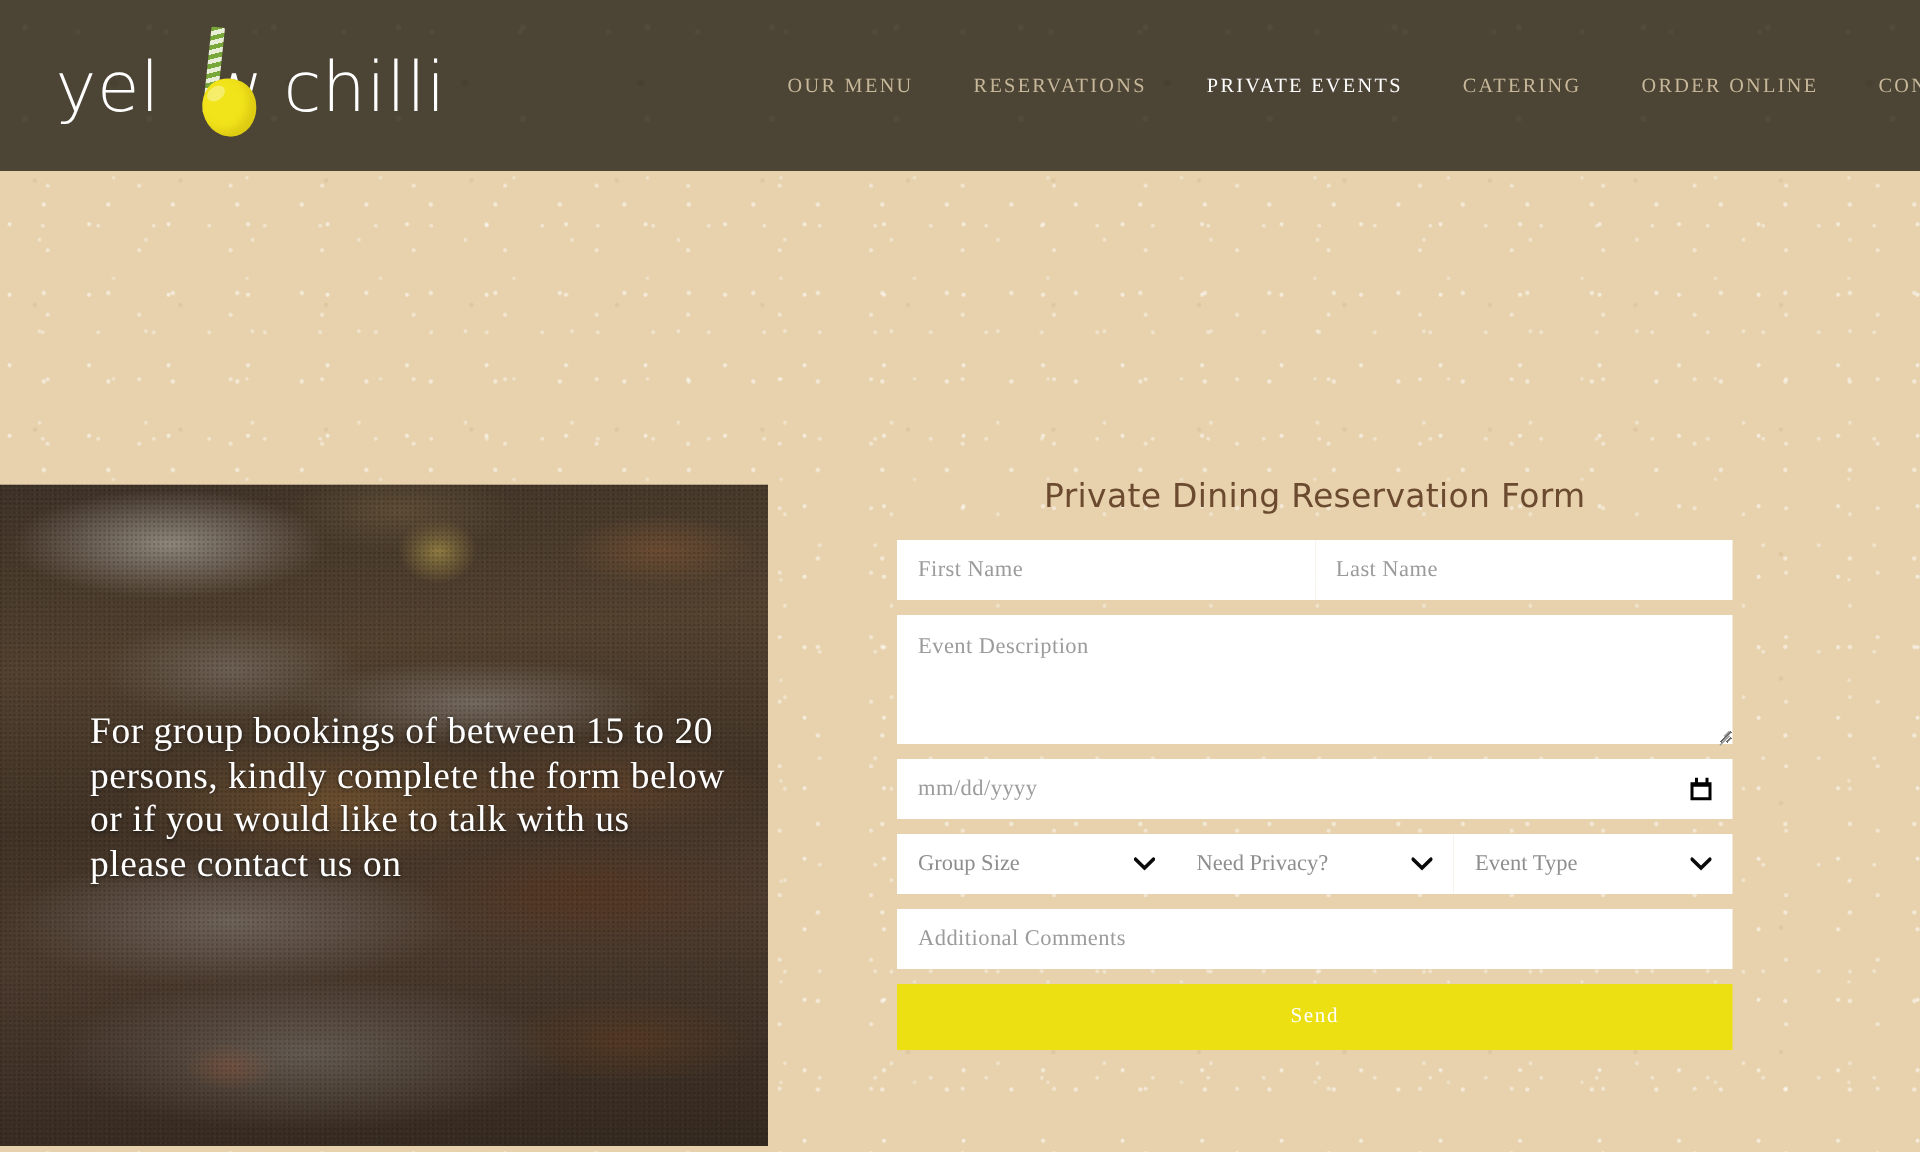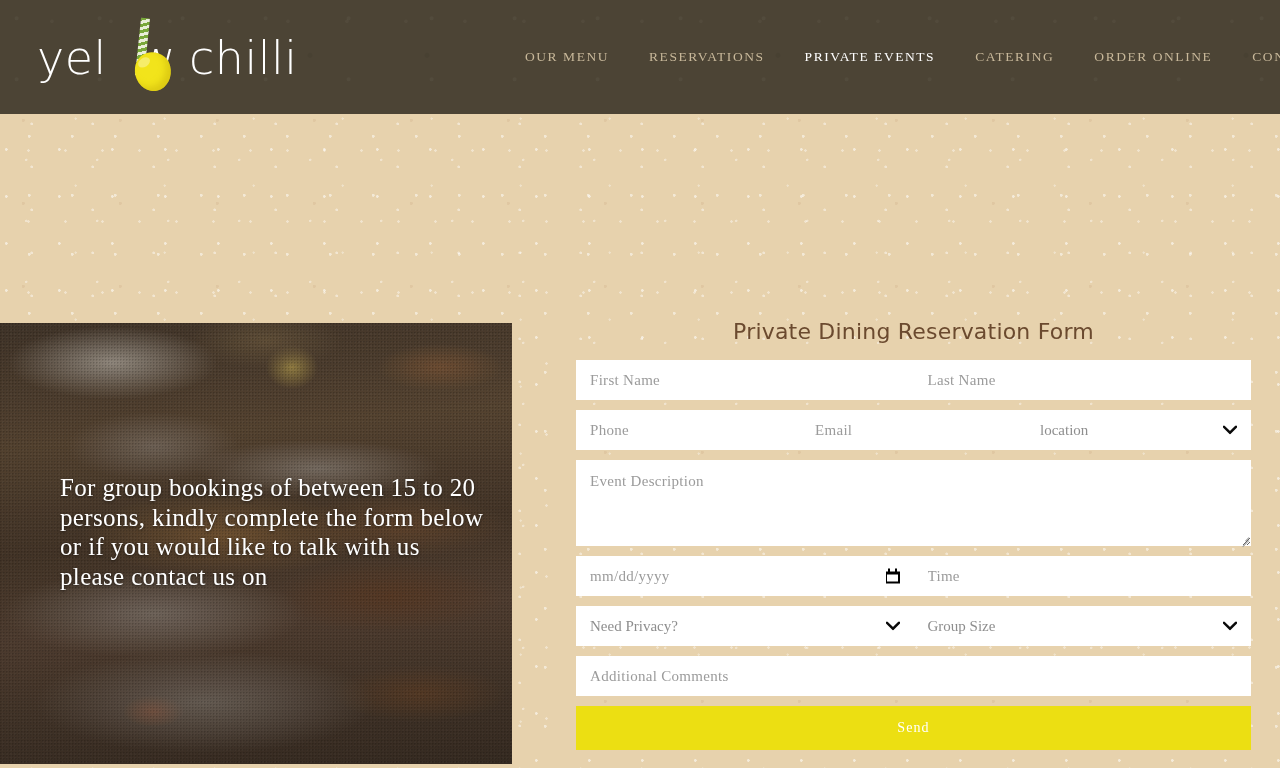--- a/index.html
+++ b/index.html
@@ -192,23 +192,23 @@
     font-size: 25px;
     line-height: 29.5px;
     color: #ffffff;
     letter-spacing: .35px;
     text-shadow: 0 1px 3px rgba(0,0,0,.55);
   }
 
   
   .reservation-form {
     position: absolute;
-    left: 576px;
+    left: 598px;
     top: 318px;
-    width: 675px;
+    width: 557px;
     z-index: 10;
   }
   .form-title {
     text-align: center;
     font-family: "DejaVu Sans", "Liberation Sans", sans-serif;
     font-size: 22px;
     font-weight: 400;
     color: #6b4a2f;
     letter-spacing: .2px;
     margin-bottom: 14px;
@@ -380,74 +380,63 @@
 
   <div class="form-row">
     <div class="field">
       <input class="txt" type="text" placeholder="First Name" style="">
     </div>
     <div class="field">
       <input class="txt" type="text" placeholder="Last Name" style="">
     </div>
   </div>
 
-  <div class="form-row">
-    <div class="field">
-      <input class="txt" type="text" placeholder="Phone" style="">
-    </div>
-    <div class="field">
-      <input class="txt" type="text" placeholder="Email" style="">
-    </div>
-    <div class="field">
-      <select class="sel">
-        <option>location</option>
-      </select>
-      <span class="chev">
-        <svg viewBox="0 0 14 9" width="14" height="9" aria-hidden="true">
-          <path d="M1 1.3 L7 7.2 L13 1.3" fill="none" stroke="#0a0a0a" stroke-width="2.4" stroke-linecap="square"></path>
-        </svg>
-      </span>
-    </div>
-  </div>
 
   <div class="form-row">
     <div class="field">
       <textarea class="ta" placeholder="Event Description" style=""></textarea>
       <span class="grip"></span>
     </div>
   </div>
 
   <div class="form-row">
     <div class="field datefield">
       <input class="txt" type="text" placeholder="mm/dd/yyyy" style="">
       <span class="cal-icon">
         <span class="tick l"></span>
           <span class="tick r"></span>
           <span class="body"></span>
       </span>
     </div>
-    <div class="field">
-      <input class="txt" type="text" placeholder="Time" style="">
-    </div>
-  </div>
-
-  <div class="form-row">
+  </div>
+
+  <div class="form-row">
+    <div class="field">
+      <select class="sel">
+        <option>Group Size</option>
+      </select>
+      <span class="chev">
+        <svg viewBox="0 0 14 9" width="14" height="9" aria-hidden="true">
+          <path d="M1 1.3 L7 7.2 L13 1.3" fill="none" stroke="#0a0a0a" stroke-width="2.4" stroke-linecap="square"></path>
+        </svg>
+      </span>
+    </div>
     <div class="field">
       <select class="sel">
         <option>Need Privacy?</option>
       </select>
       <span class="chev">
         <svg viewBox="0 0 14 9" width="14" height="9" aria-hidden="true">
           <path d="M1 1.3 L7 7.2 L13 1.3" fill="none" stroke="#0a0a0a" stroke-width="2.4" stroke-linecap="square"></path>
         </svg>
       </span>
     </div>
     <div class="field">
       <select class="sel">
-        <option>Group Size</option>
+        <option>Event Type</option>
       </select>
       <span class="chev">
         <svg viewBox="0 0 14 9" width="14" height="9" aria-hidden="true">
           <path d="M1 1.3 L7 7.2 L13 1.3" fill="none" stroke="#0a0a0a" stroke-width="2.4" stroke-linecap="square"></path>
         </svg>
       </span>
     </div>
   </div>
 
   <div class="form-row">

